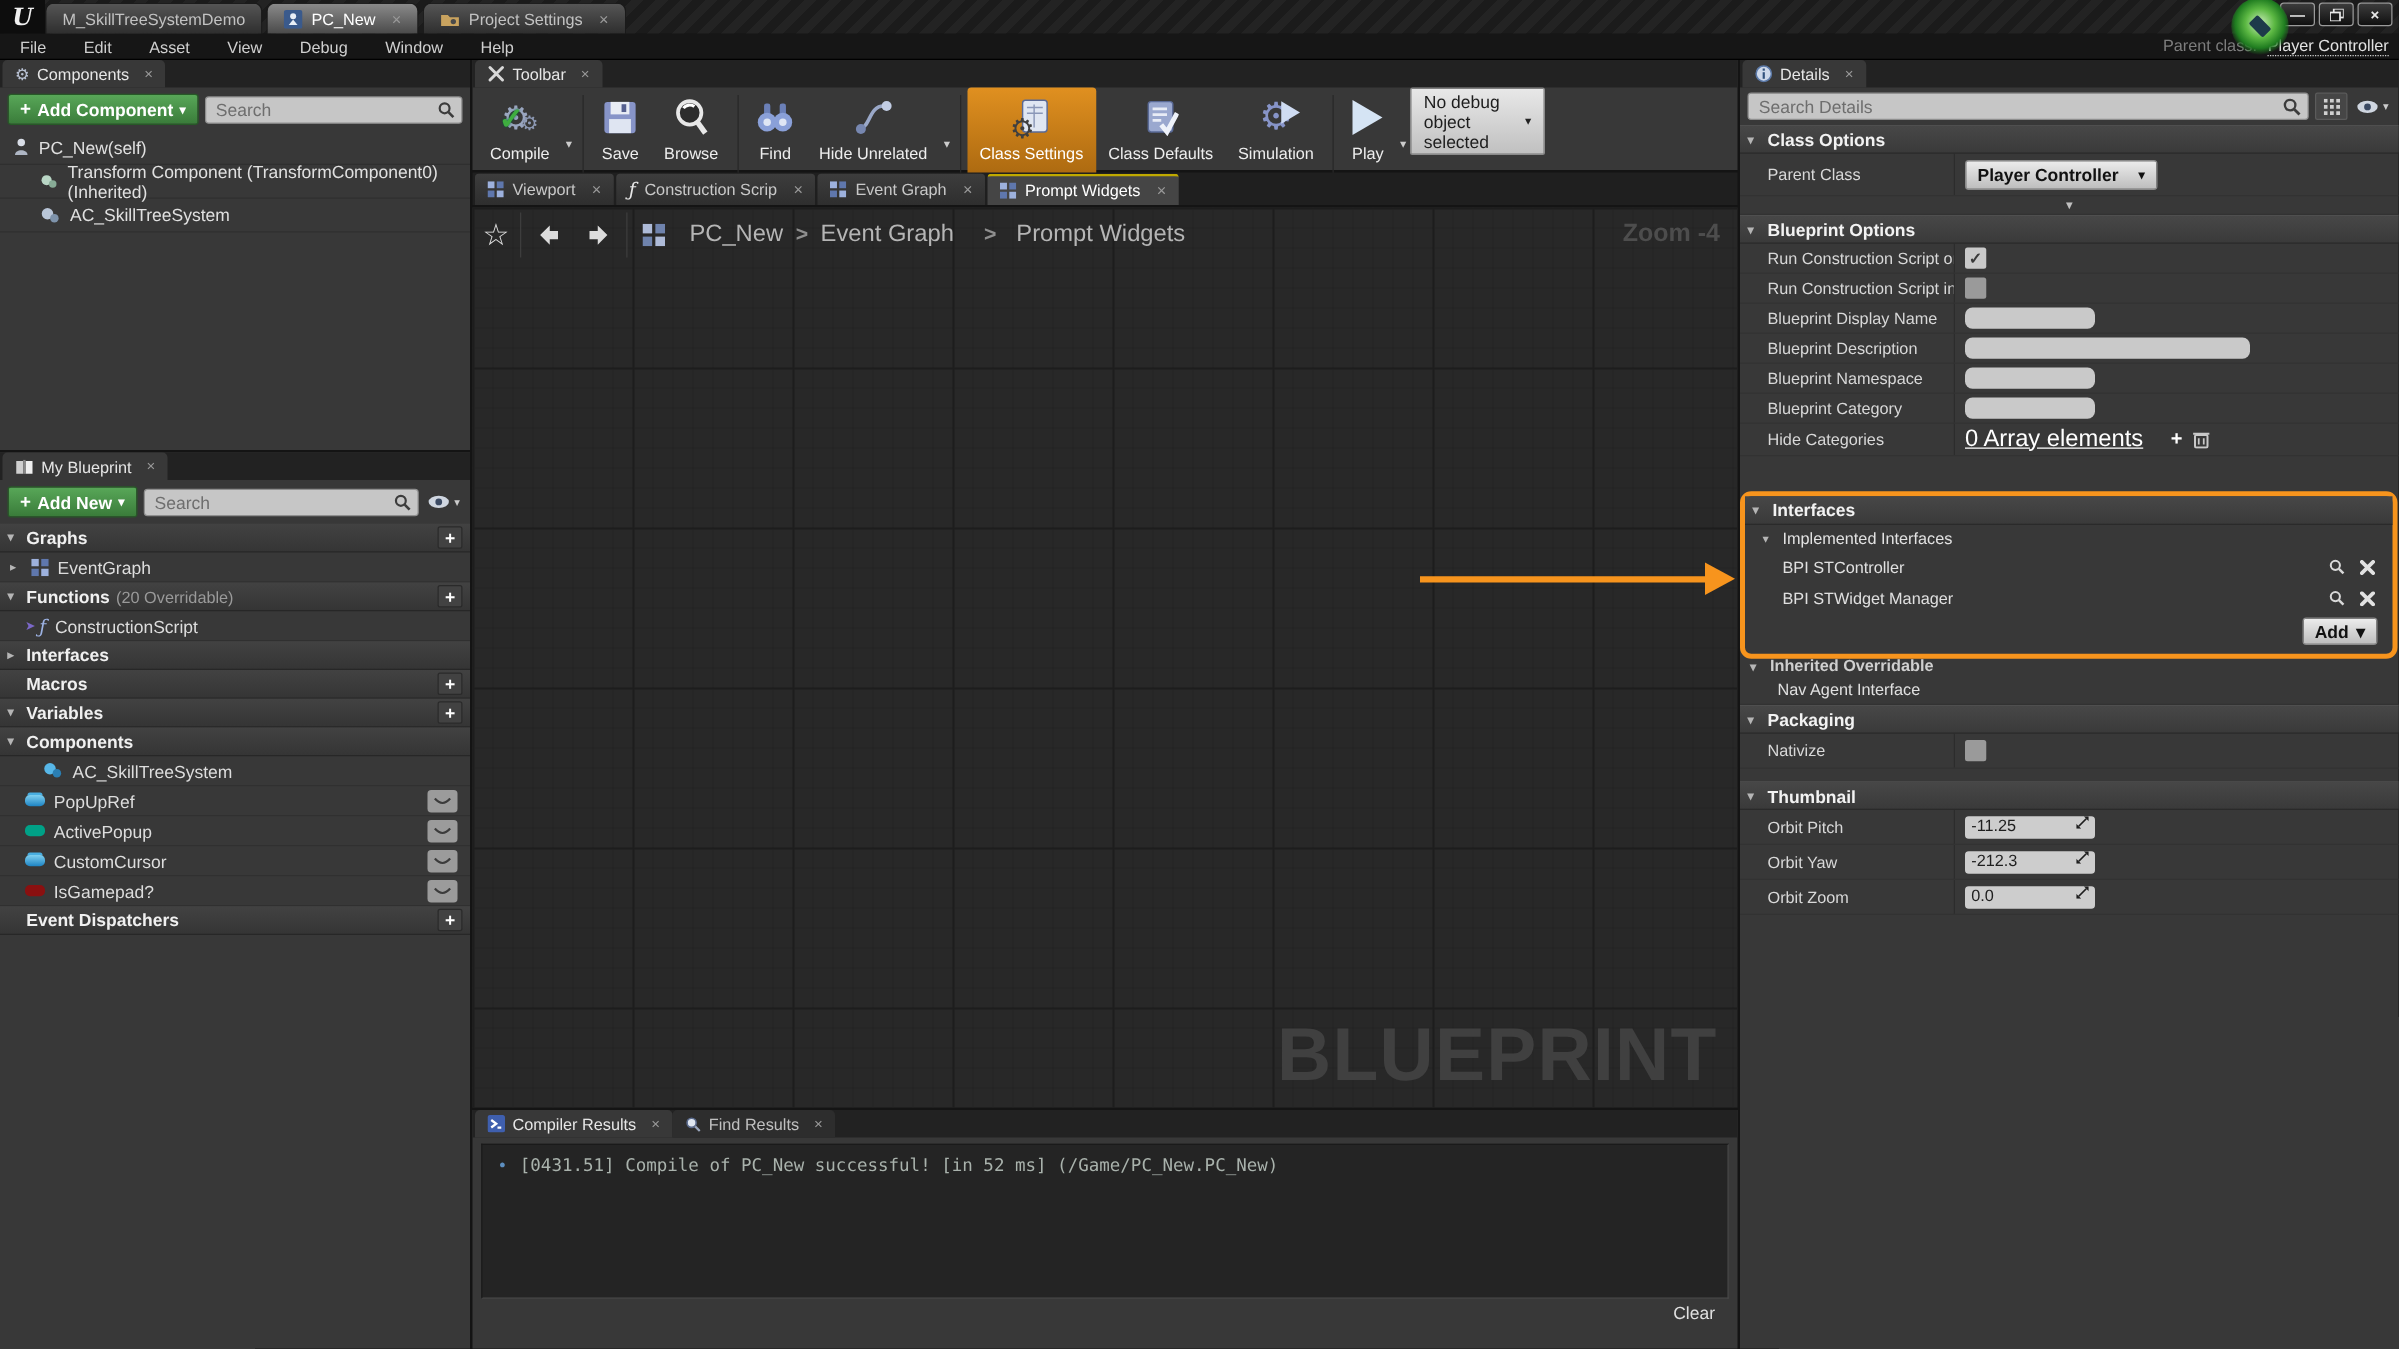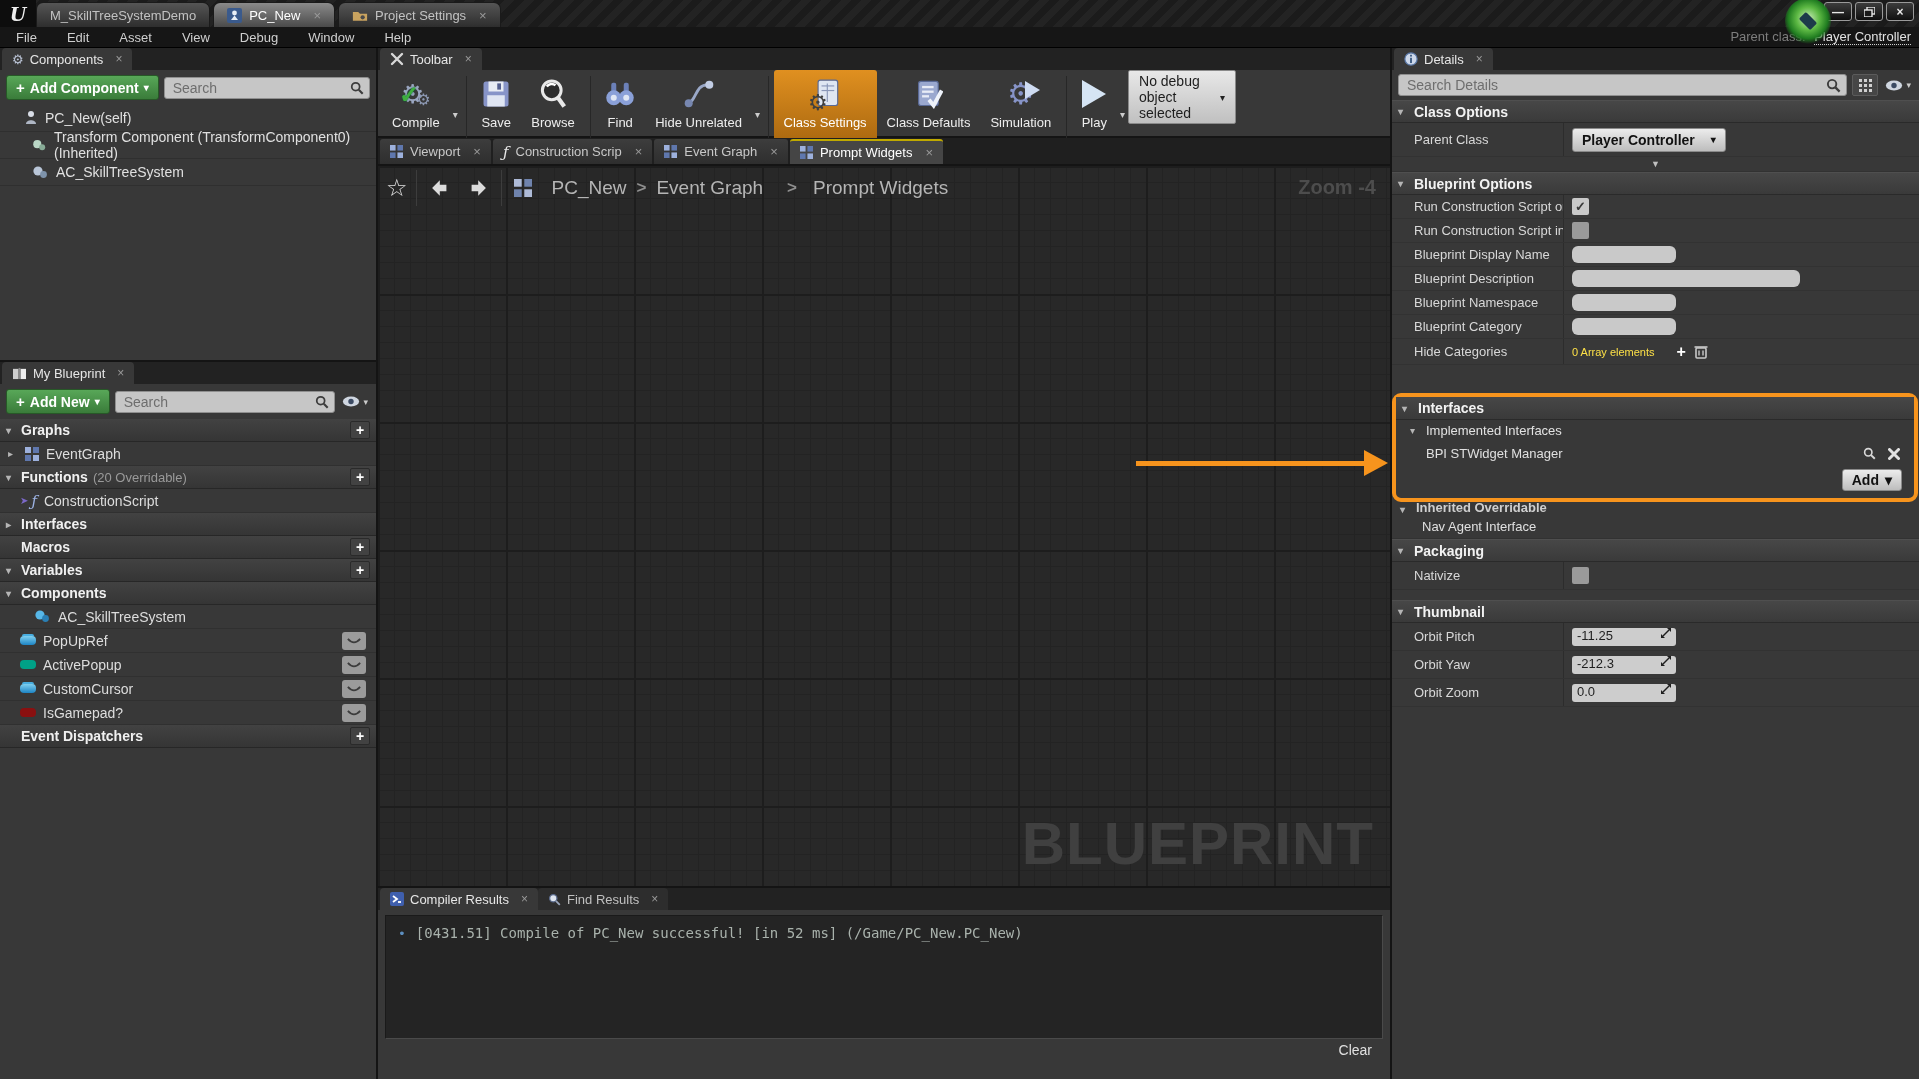--- a/index.html
+++ b/index.html
@@ -53,21 +53,21 @@
     color:#ffffff; font-weight:bold; font-size:14px; padding:3px 9px; display:flex; align-items:center; gap:5px; white-space:nowrap; }
   .btn-green .pl { font-size:15px; }
   .btn-green .cd { font-size:10px; }
   .searchwrap { position:relative; flex:1; }
   .searchwrap input { width:100%; height:22px; background:#c6c6c6; border:1px solid #8f8f8f; border-radius:3px;
     padding:0 26px 0 8px; font-size:14px; color:#333; font-family:"Liberation Sans",sans-serif; }
   .searchwrap input::placeholder { color:#6e6e6e; }
   .mag { position:absolute; right:6px; top:4px; color:#3c3c3c; }
   .tree-row { height:27px; display:flex; align-items:center; gap:7px; border-bottom:1px solid #2f2f2f;
     font-size:14px; color:#e0e0e0; }
-  .tree-row.lv0 { padding-left:24px;align-items:center; }
+  .tree-row.lv0 { padding-left:10px;align-items:center; }
   .tree-row.lv1 { padding-left:32px; }
 
   
   .myblueprint-panel { flex:1; }
   .mb-header { height:23px; background:linear-gradient(#424242,#353535); border-bottom:1px solid #272727;
     display:flex; align-items:center; padding-left:6px; gap:5px; font-weight:bold; font-size:14px; color:#f0f0f0; position:relative; }
   .mb-header .note { font-weight:normal; color:#9a9a9a; font-size:13px; }
   .exp { color:#b5b5b5; font-size:10px; width:10px; display:inline-block; }
   .plusbtn { position:absolute; right:6px; top:2px; width:20px; height:18px; background:#424242; border:1px solid #2a2a2a;
     border-radius:2px; color:#ffffff; font-weight:bold; display:flex; align-items:center; justify-content:center; font-size:14px; }
@@ -156,21 +156,21 @@
   .cb { width:17px; height:17px; background:#9a9a9a; border-radius:2px; display:flex; align-items:center;
     justify-content:center; color:#3a3a3a; font-weight:bold; font-size:13px; }
   .cb.checked { background:#c9c9c9; }
   .tfield { width:104px; height:17px; background:#c9c9c9; border-radius:6px; }
   .tfield.wide { width:228px; }
   .ddbtn { background:linear-gradient(#ececec,#bdbdbd); border:1px solid #8a8a8a; border-radius:3px; color:#111111;
     font-size:14px; font-weight:bold; padding:3px 9px; display:flex; align-items:center; gap:16px; }
   .ddbtn .cd { font-size:10px; }
   .advrow { height:15px; display:flex; align-items:center; justify-content:center; color:#c0c0c0; font-size:9px;
     border-bottom:1px solid #323232; }
-  .arr-txt { color:#fde047; font-size:11px; }
+  .arr-txt { color:#ffffff; font-size:19px;text-decoration:underline; }
   .iconplus { color:#ffffff; font-weight:bold; font-size:16px; margin-left:14px; }
   .numfield { width:104px; height:18px; background:#cdcdcd; border-radius:3px; color:#1e1e1e; font-size:13px;
     display:flex; align-items:flex-start; justify-content:space-between; padding:0 5px; }
 
   .iface-box { border:4px solid #F7941D; border-radius:9px; position:relative; z-index:3; background:#383838; margin-right:1px; }
   .iface-sub { height:21px; display:flex; align-items:center; gap:6px; padding-left:14px; color:#e2e2e2; font-size:13px; }
   .iface-item { height:25px; display:flex; align-items:center; padding-left:30px; color:#e0e0e0; font-size:13px; position:relative; }
   .iface-icons { position:absolute; right:14px; display:flex; gap:12px; color:#d8d8d8; align-items:center; }
   .iface-addrow { height:32px; position:relative; }
   .addbtn { position:absolute; right:12px; top:3px; background:linear-gradient(#ececec,#bdbdbd); border:1px solid #8a8a8a;
@@ -764,20 +764,32 @@
       <div class="iface-box">
         <div class="cat-header" style="border-top:none">
           <span class="exp">▾</span>
           <span>Interfaces</span>
         </div>
         <div class="iface-sub">
           <span class="exp">▾</span>
           <span>Implemented Interfaces</span>
         </div>
         <div class="iface-item">
+          <span>BPI STController</span>
+          <span class="iface-icons">
+            <svg width="13" height="13" viewBox="0 0 16 16">
+                <circle cx="6.5" cy="6.5" r="4.5" fill="none" stroke="#d8d8d8" stroke-width="2"></circle>
+                <line x1="10" y1="10" x2="14.5" y2="14.5" stroke="#d8d8d8" stroke-width="2.4"></line>
+              </svg>
+            <svg width="12" height="12" viewBox="0 0 12 12">
+                <path d="M1.5 1.5 L10.5 10.5 M10.5 1.5 L1.5 10.5" stroke="#e2e2e2" stroke-width="3" stroke-linecap="round"></path>
+              </svg>
+          </span>
+        </div>
+        <div class="iface-item">
           <span>BPI STWidget Manager</span>
           <span class="iface-icons">
             <svg width="13" height="13" viewBox="0 0 16 16">
                 <circle cx="6.5" cy="6.5" r="4.5" fill="none" stroke="#d8d8d8" stroke-width="2"></circle>
                 <line x1="10" y1="10" x2="14.5" y2="14.5" stroke="#d8d8d8" stroke-width="2.4"></line>
               </svg>
             <svg width="12" height="12" viewBox="0 0 12 12">
                 <path d="M1.5 1.5 L10.5 10.5 M10.5 1.5 L1.5 10.5" stroke="#e2e2e2" stroke-width="3" stroke-linecap="round"></path>
               </svg>
           </span>

